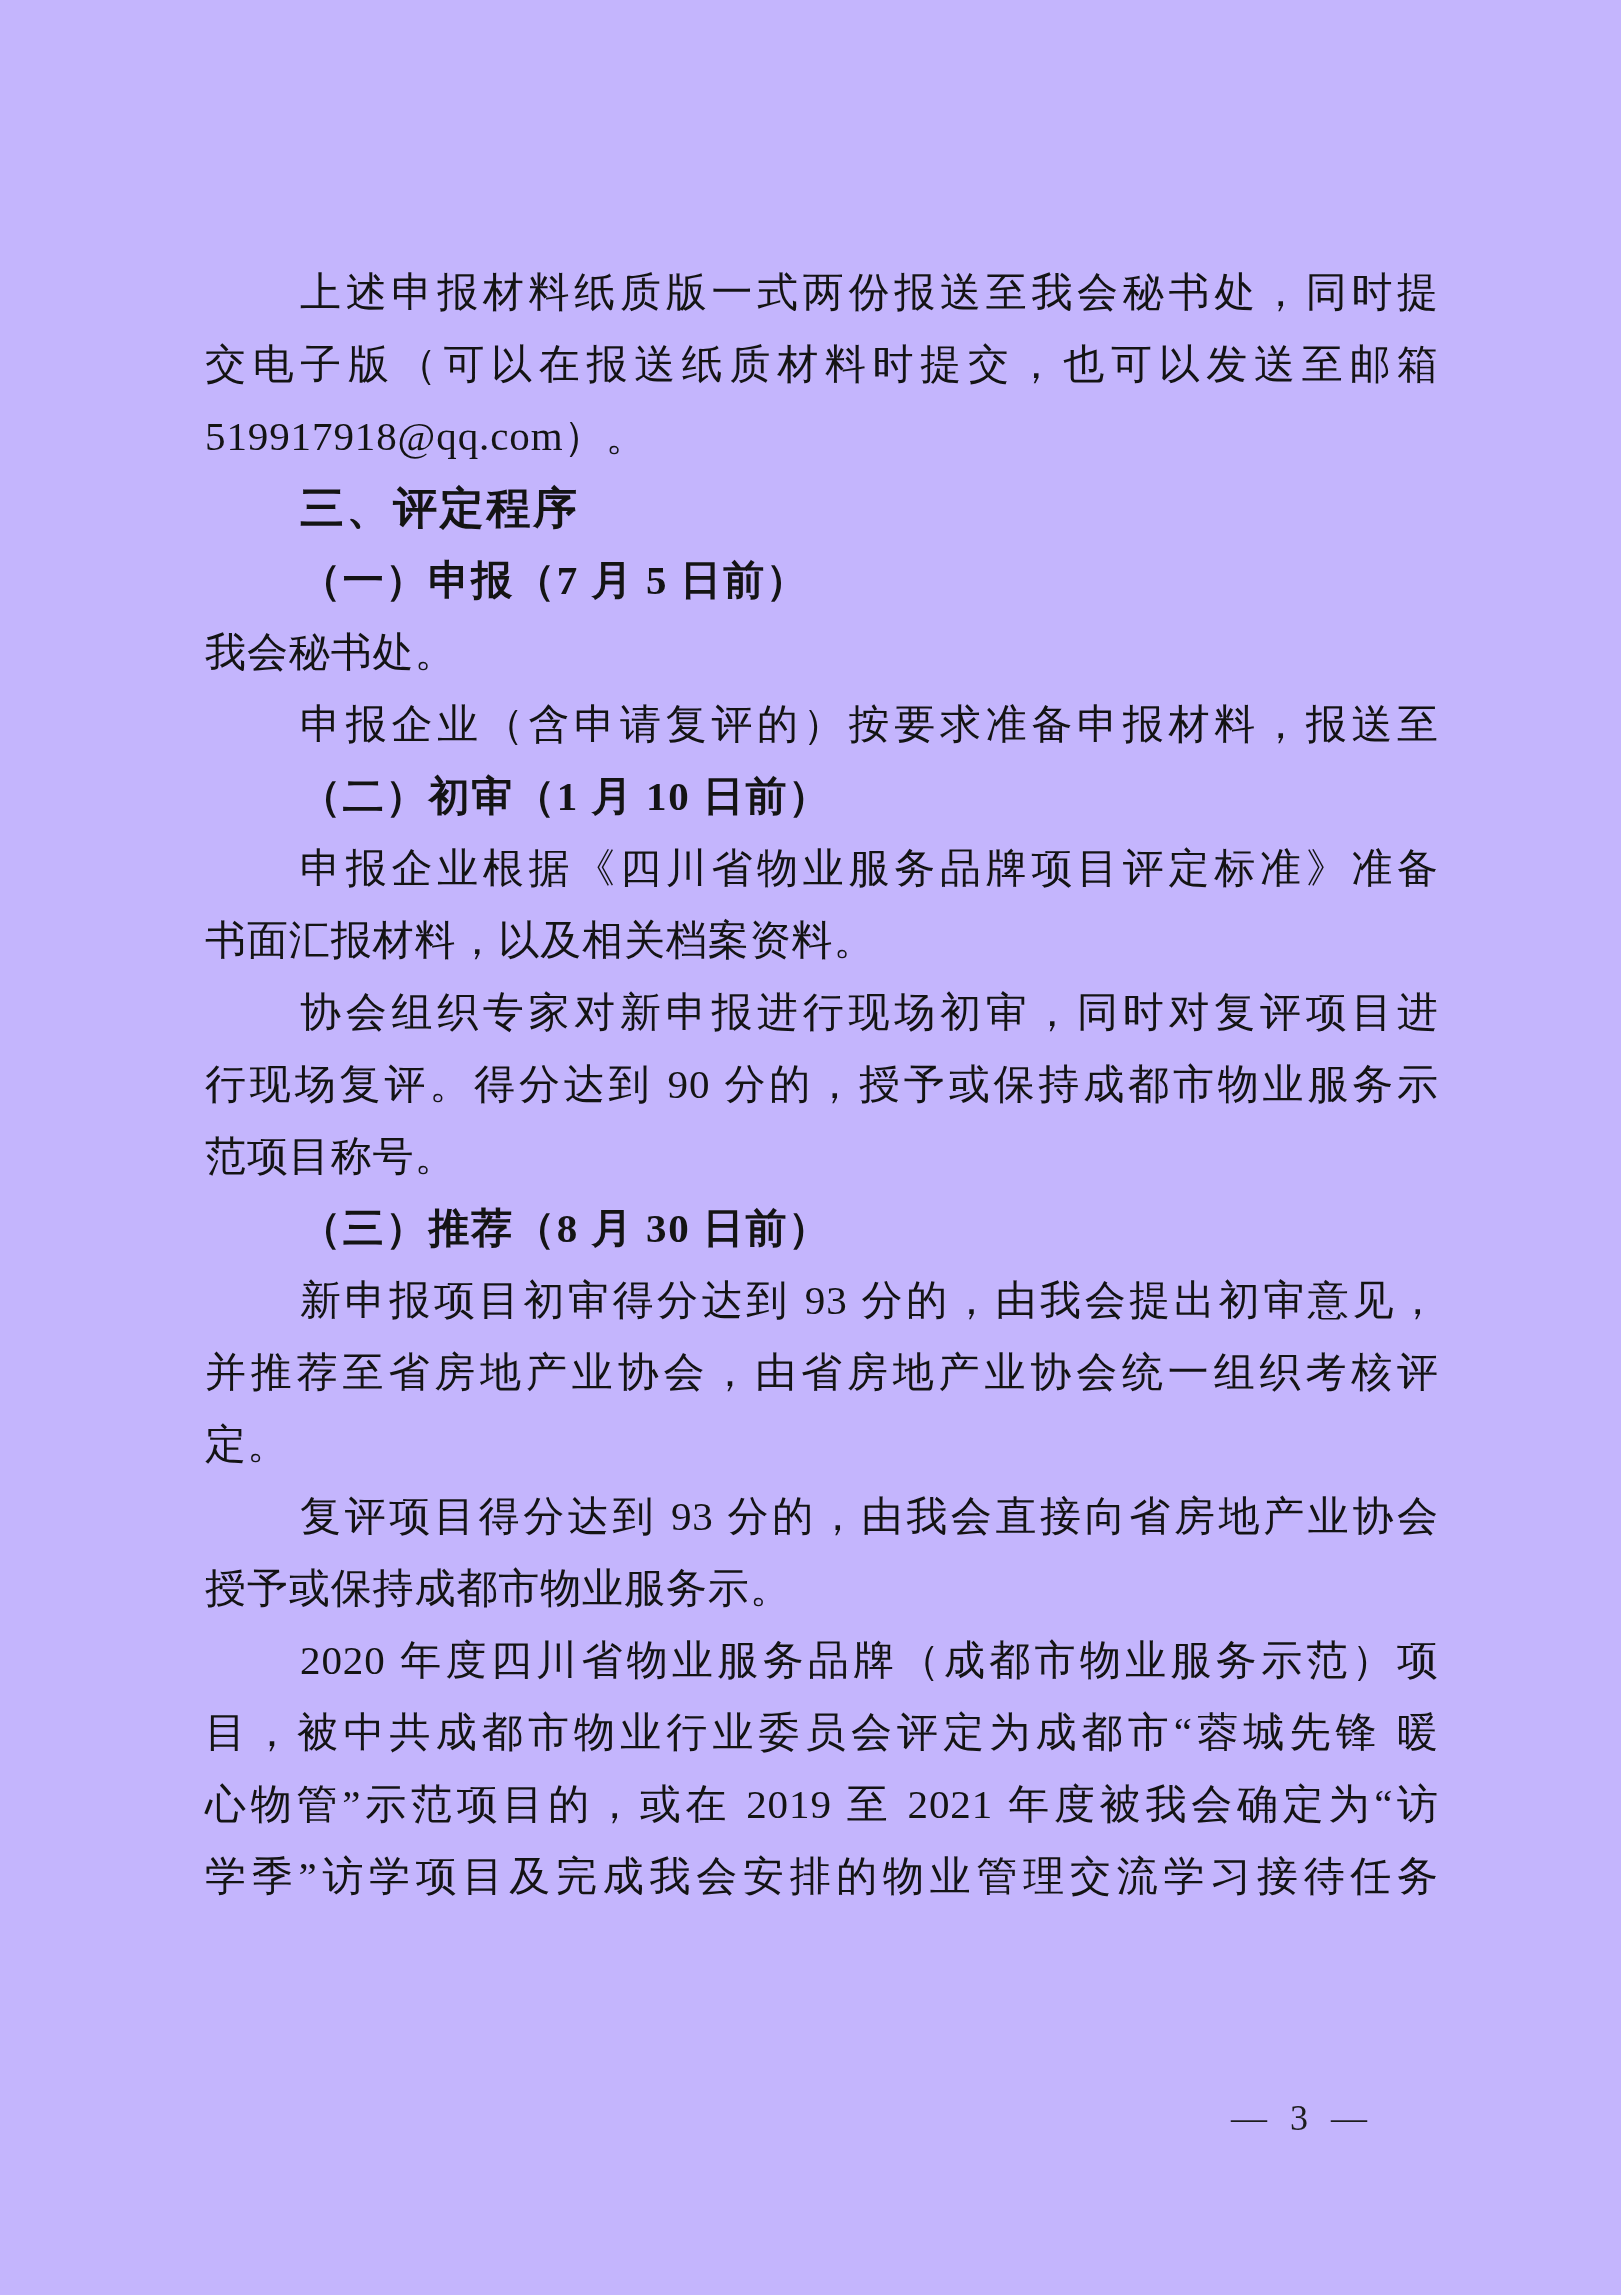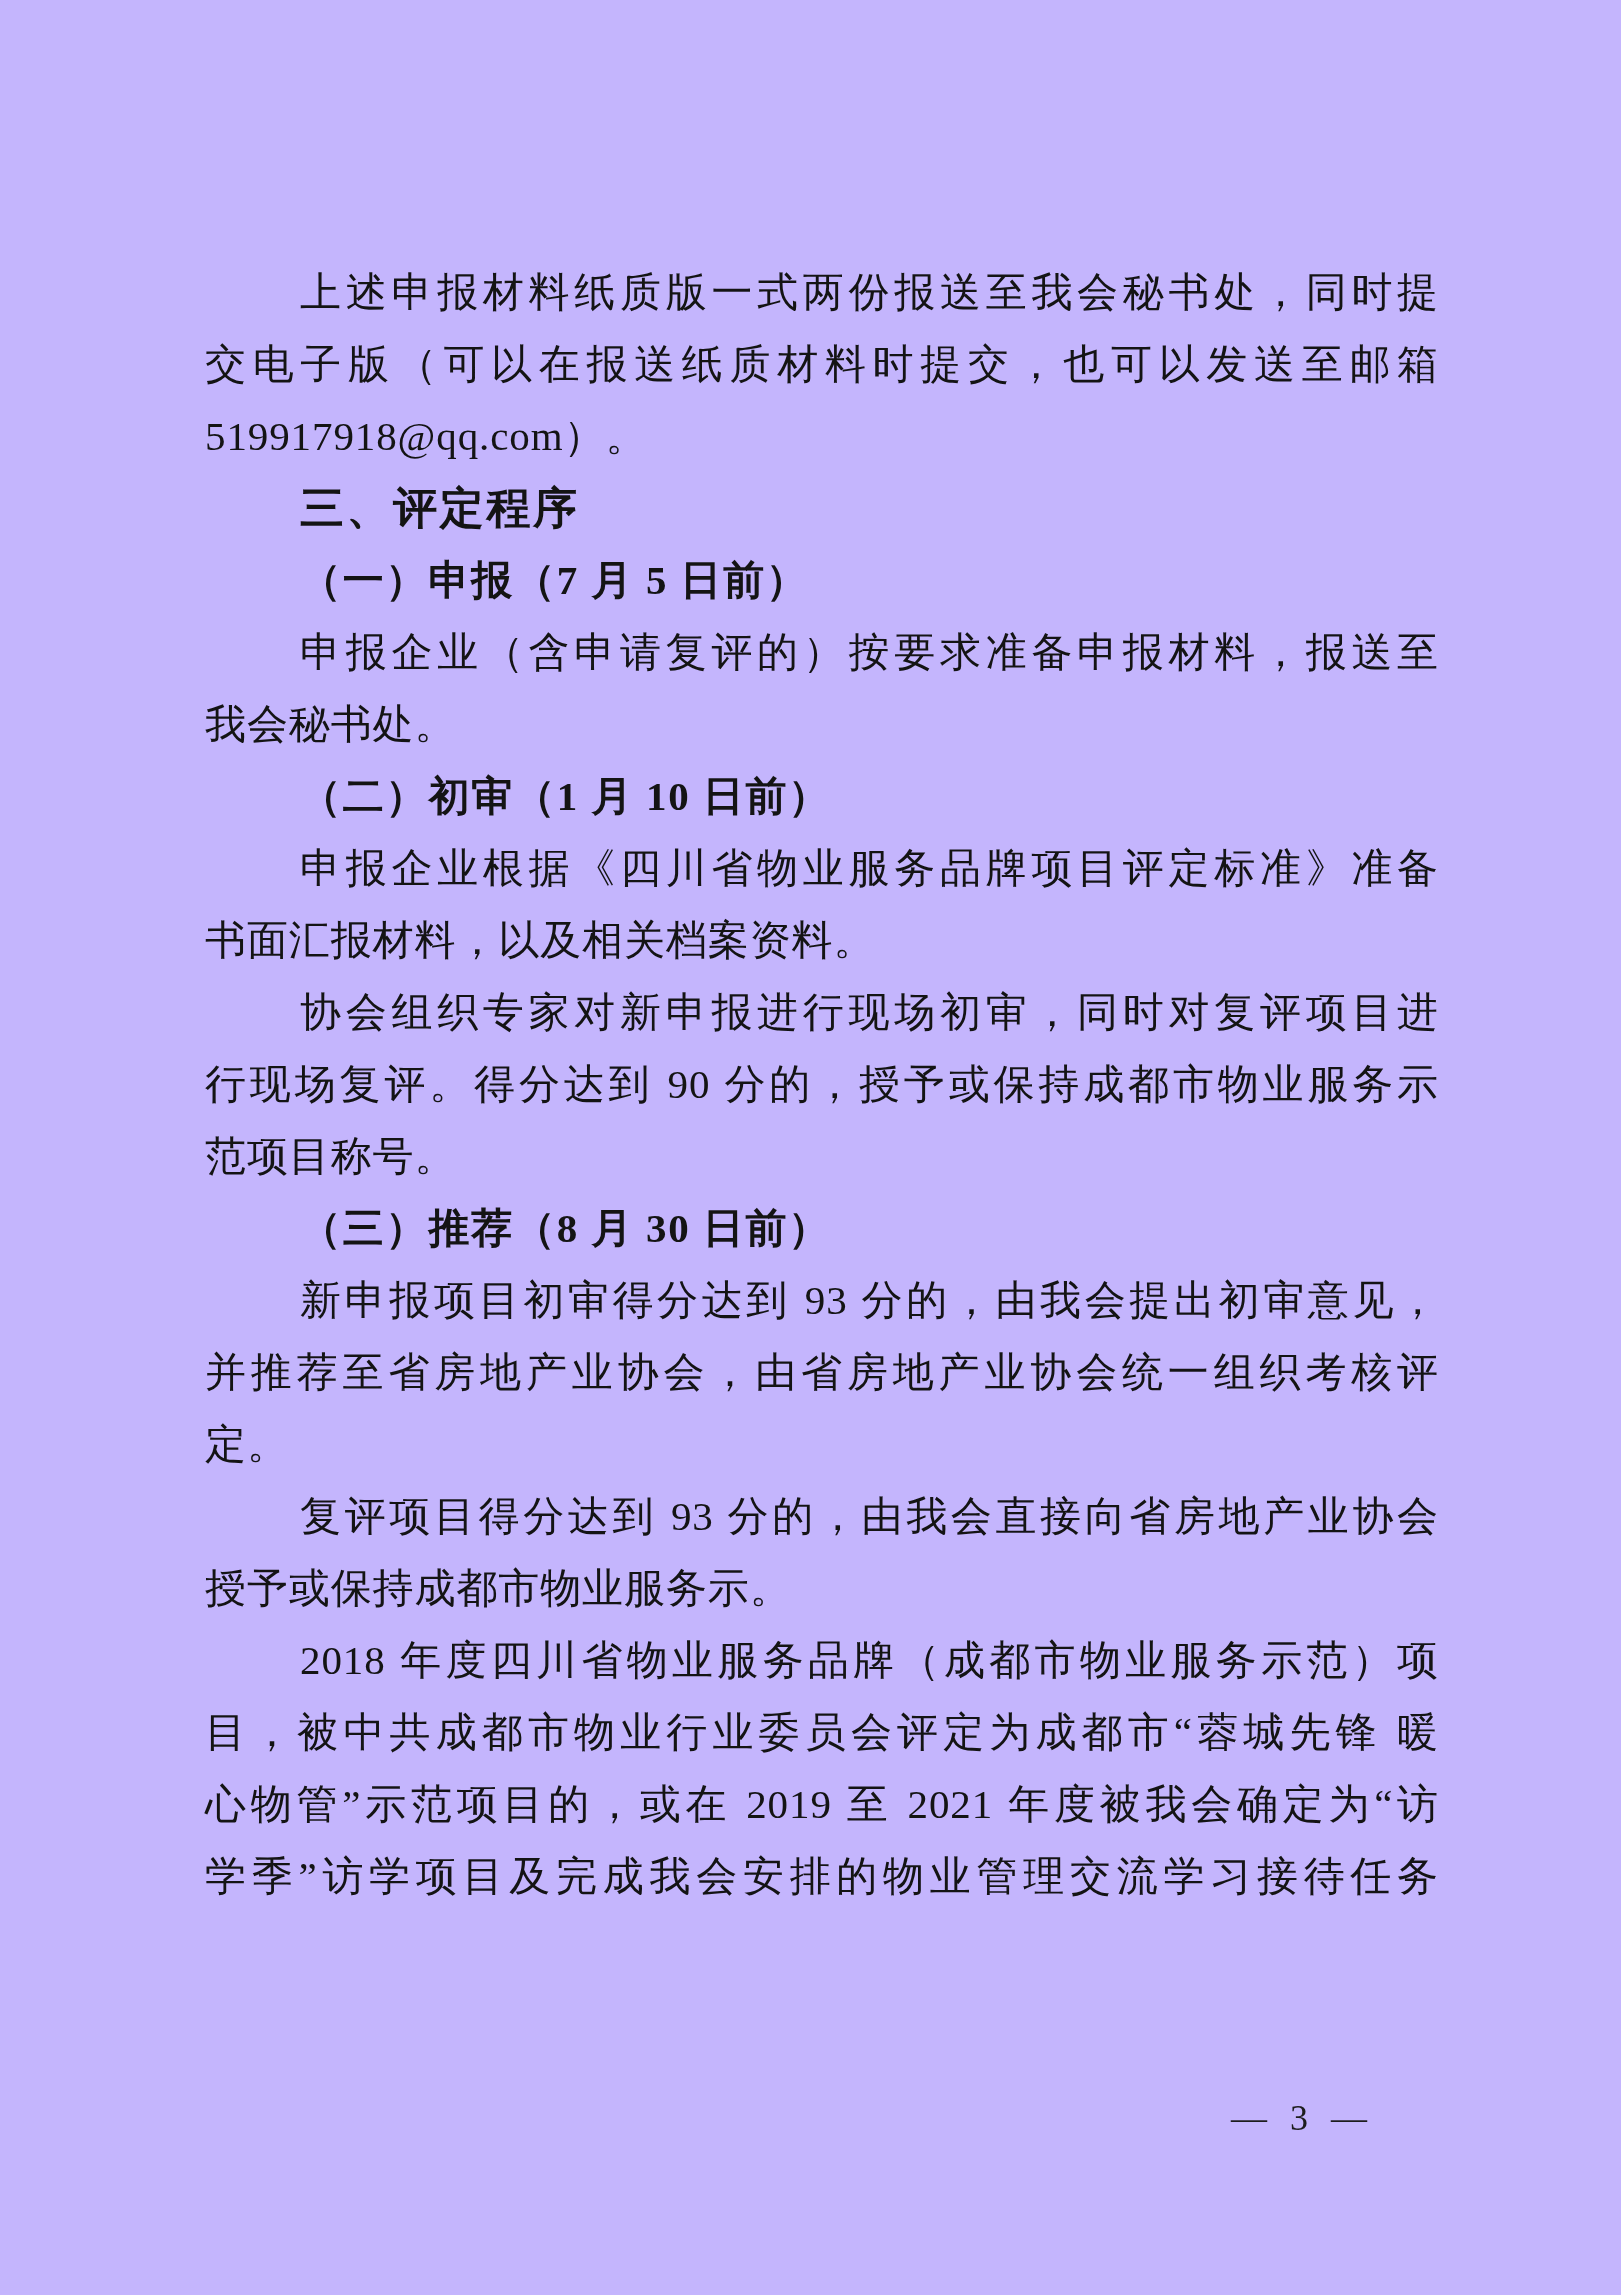--- a/index.html
+++ b/index.html
@@ -64,22 +64,22 @@
         <div class="line justify">交电子版（可以在报送纸质材料时提交，也可以发送至邮箱</div>
         <div class="line">519917918@qq.com）。</div>
       </div>
       <div class="block heading">
         <div class="line indent">三、评定程序</div>
       </div>
       <div class="block subheading">
         <div class="line indent">（一）申报（7 月 5 日前）</div>
       </div>
       <div class="block paragraph">
+        <div class="line">我会秘书处。</div>
         <div class="line justify indent">申报企业（含申请复评的）按要求准备申报材料，报送至</div>
-        <div class="line">我会秘书处。</div>
       </div>
       <div class="block subheading">
         <div class="line indent">（二）初审（1 月 10 日前）</div>
       </div>
       <div class="block paragraph">
         <div class="line justify indent">申报企业根据《四川省物业服务品牌项目评定标准》准备</div>
         <div class="line">书面汇报材料，以及相关档案资料。</div>
       </div>
       <div class="block paragraph">
         <div class="line justify indent">协会组织专家对新申报进行现场初审，同时对复评项目进</div>
@@ -92,21 +92,21 @@
       <div class="block paragraph">
         <div class="line justify indent">新申报项目初审得分达到 93 分的，由我会提出初审意见，</div>
         <div class="line justify">并推荐至省房地产业协会，由省房地产业协会统一组织考核评</div>
         <div class="line">定。</div>
       </div>
       <div class="block paragraph">
         <div class="line justify indent">复评项目得分达到 93 分的，由我会直接向省房地产业协会</div>
         <div class="line">授予或保持成都市物业服务示。</div>
       </div>
       <div class="block paragraph">
-        <div class="line justify indent">2018 年度四川省物业服务品牌（成都市物业服务示范）项</div>
+        <div class="line justify indent">2020 年度四川省物业服务品牌（成都市物业服务示范）项</div>
         <div class="line justify">目，被中共成都市物业行业委员会评定为成都市“蓉城先锋 暖</div>
         <div class="line justify">心物管”示范项目的，或在 2019 至 2021 年度被我会确定为“访</div>
         <div class="line justify">学季”访学项目及完成我会安排的物业管理交流学习接待任务</div>
       </div>
     </main>
   <div class="page-number">— 3 —</div>
 </div>
 
 
 </body></html>

